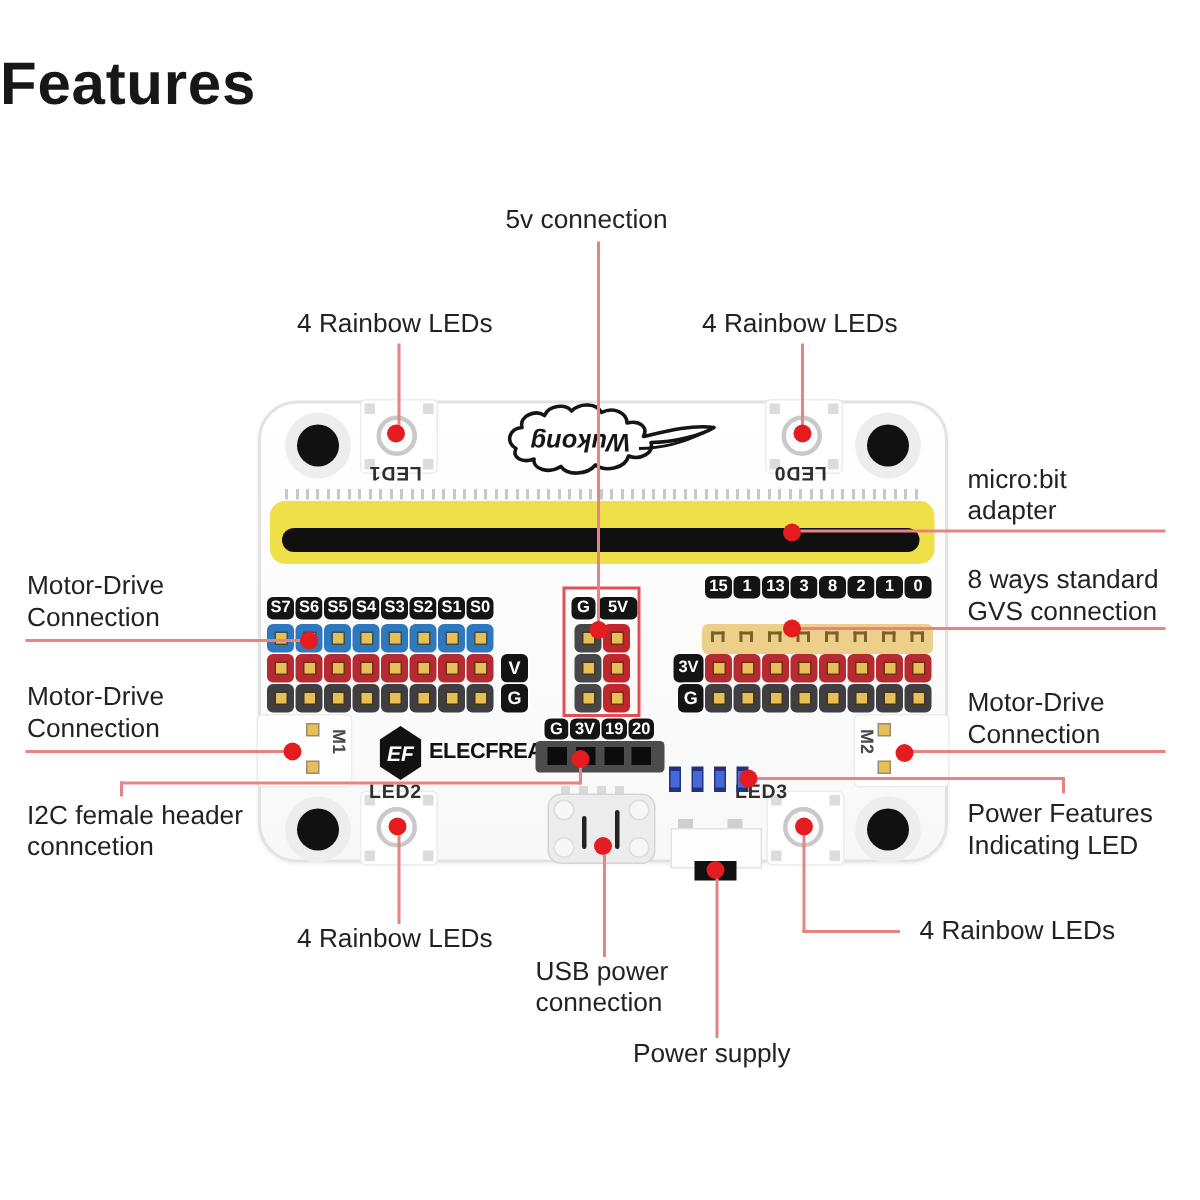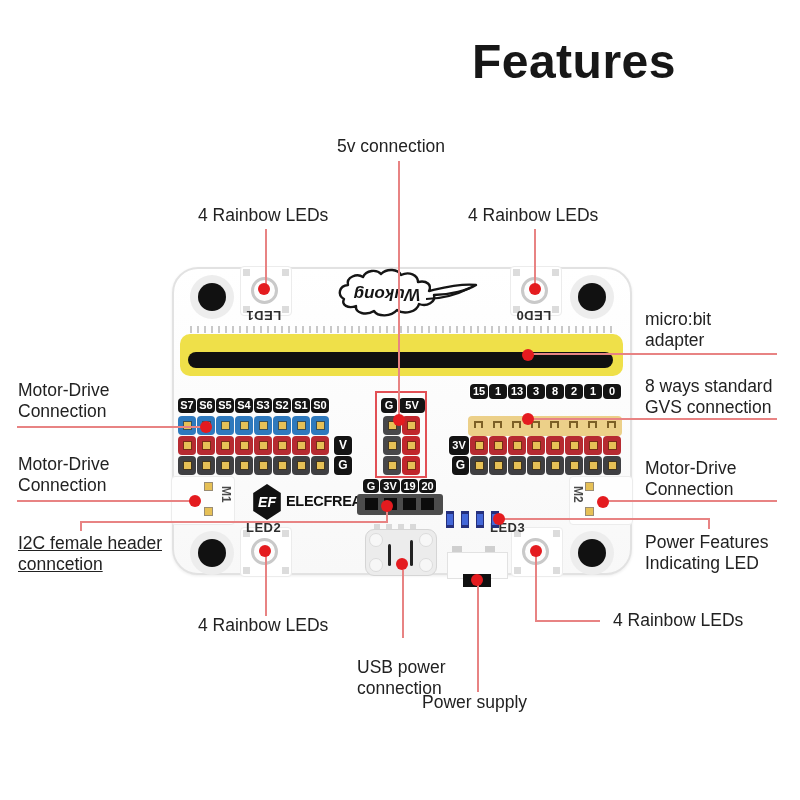--- a/index.html
+++ b/index.html
@@ -1,19 +1,19 @@
 <!DOCTYPE html>
 <html><head>
 <meta charset="utf-8">
 <style>
   html,body{margin:0;padding:0;}
   body{width:800px;height:800px;background:#ffffff;font-family:"Liberation Sans","DejaVu Sans",sans-serif;position:relative;overflow:hidden;}
   .abs{position:absolute;}
   
-  #title{left:0;top:34px;width:676px;text-align:right;font-size:48px;font-weight:800;color:#171717;letter-spacing:0.5px;}
+  #title{left:0;top:34px;width:676px;text-align:left;font-size:40px;font-weight:800;color:#171717;letter-spacing:0.5px;}
   
   .lbl{font-size:17.5px;line-height:21px;color:#222;white-space:pre-line;font-weight:500;}
   
   .hline{height:2px;background:#e88383;z-index:30;}
   .vline{width:2px;background:#e88383;z-index:30;}
   .dot{width:12px;height:12px;border-radius:50%;background:#e41b1f;z-index:31;}
   
   #board{left:172px;top:267px;width:460px;height:308px;background:linear-gradient(#ffffff,#f8f8f8);border:2px solid #e2e2e2;border-radius:26px;box-sizing:border-box;box-shadow:0 1px 3px rgba(0,0,0,.08);}
   .hole{width:28px;height:28px;border-radius:50%;background:#111;box-shadow:0 0 0 8px #ededed;z-index:5;}
   .ledsq{width:50px;height:48px;background:#fff;border:1px solid #ececec;border-radius:4px;z-index:4;}
@@ -322,21 +322,21 @@
 <div class="abs lbl" style="left:645px;top:309px;">micro:bit
 adapter</div>
 <div class="abs lbl" style="left:645px;top:376px;">8 ways standard
 GVS connection</div>
 <div class="abs lbl" style="left:18px;top:380px;">Motor-Drive
 Connection</div>
 <div class="abs lbl" style="left:18px;top:454px;">Motor-Drive
 Connection</div>
 <div class="abs lbl" style="left:645px;top:458px;">Motor-Drive
 Connection</div>
-<div class="abs lbl" style="left:18px;top:533px;text-decoration:underline;">I2C female header
+<div class="abs lbl" style="left:18px;top:533px;">I2C female header
 conncetion</div>
 <div class="abs lbl" style="left:645px;top:532px;">Power Features
 Indicating LED</div>
 <div class="abs lbl" style="left:198px;top:615px;">4 Rainbow LEDs</div>
 <div class="abs lbl" style="left:613px;top:610px;">4 Rainbow LEDs</div>
-<div class="abs lbl" style="left:357px;top:637px;margin-top:20px;">USB power
+<div class="abs lbl" style="left:357px;top:637px;">USB power
 connection</div>
 <div class="abs lbl" style="left:422px;top:692px;">Power supply</div>
 
 </body></html>

